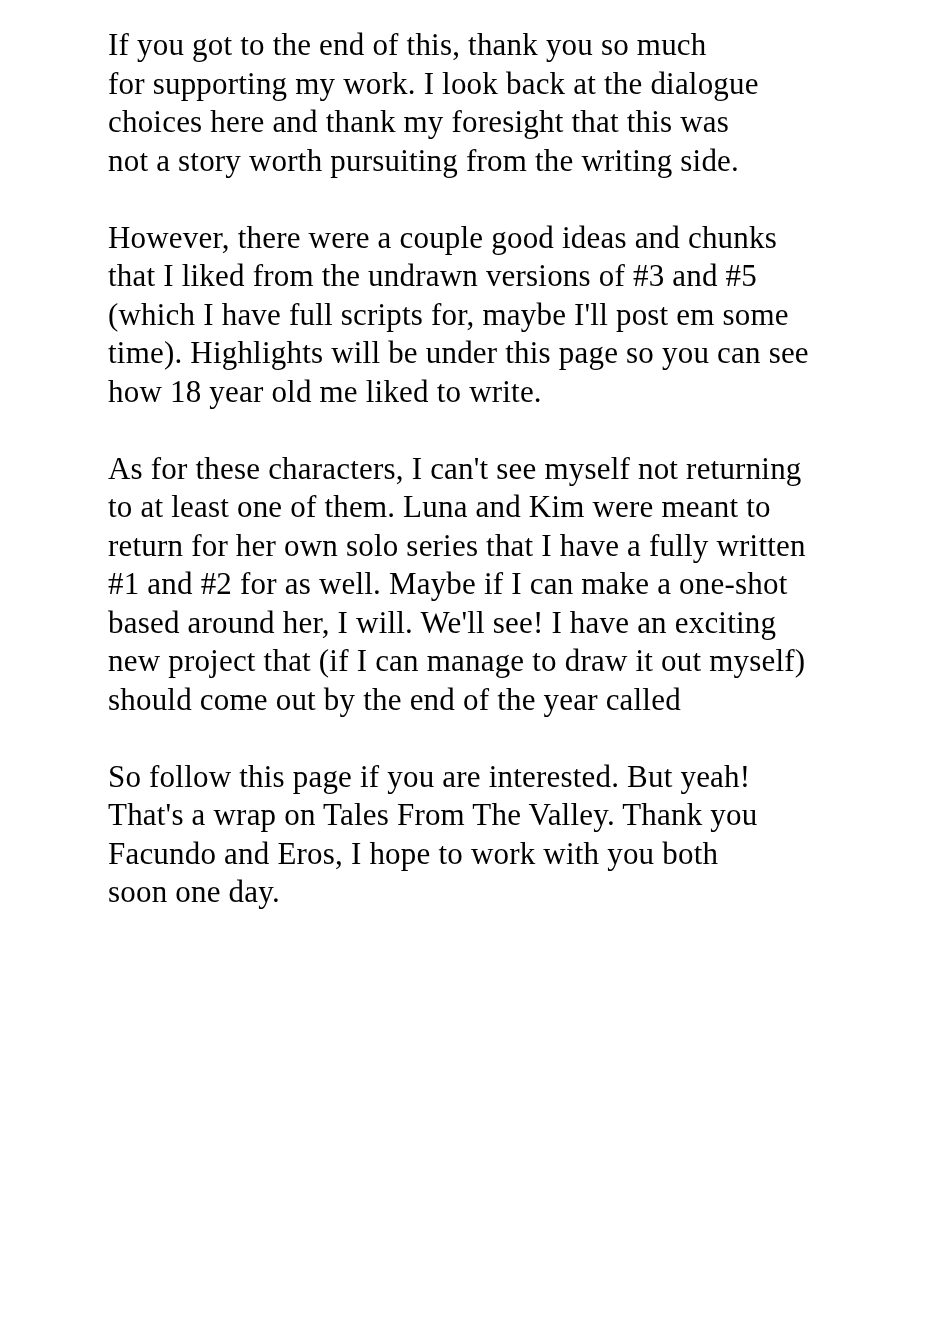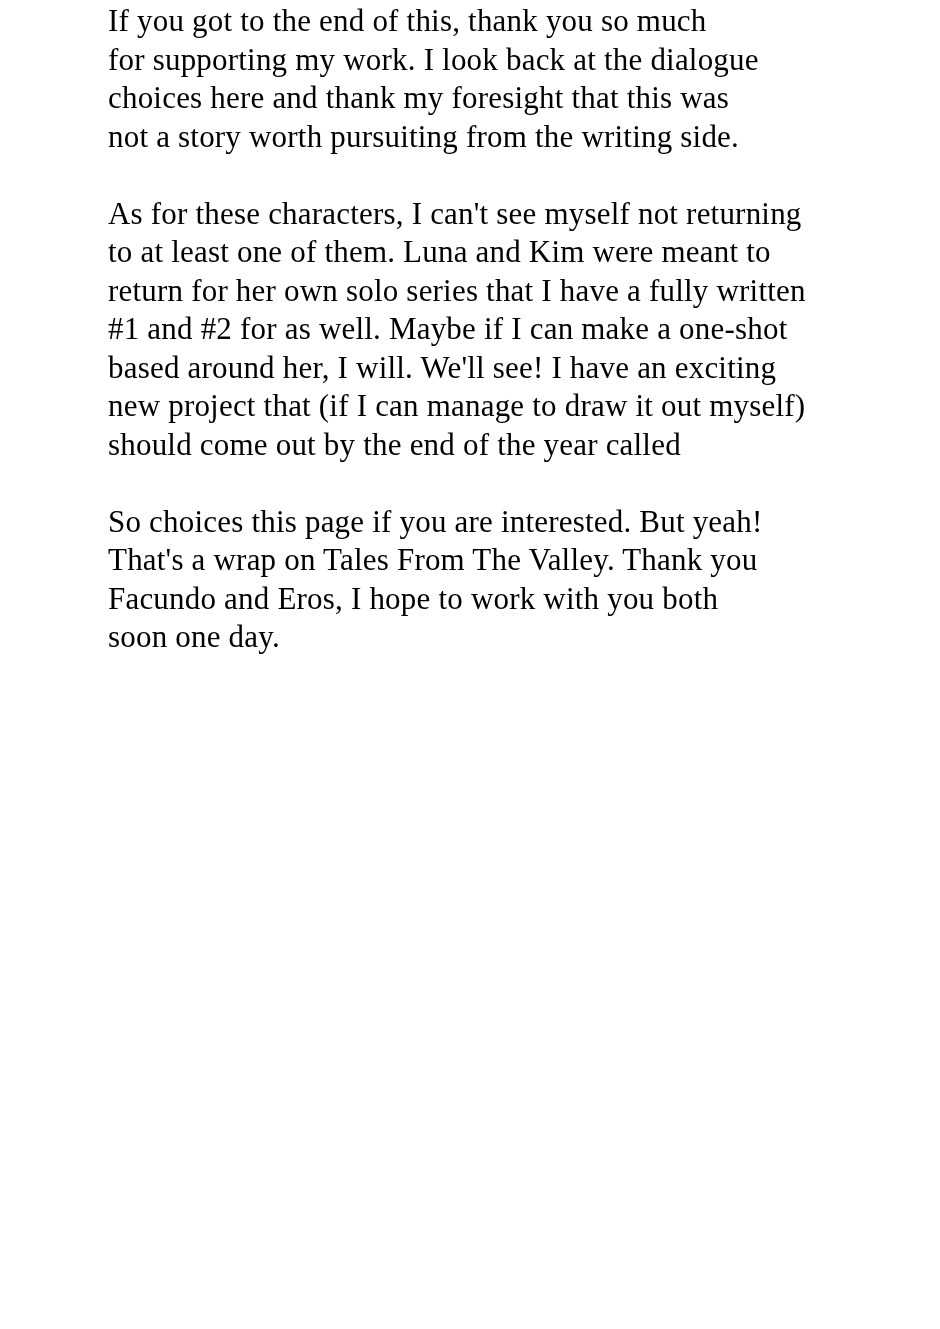--- a/index.html
+++ b/index.html
@@ -10,21 +10,21 @@
   .page {
     position: relative;
     width: 940px;
     height: 1329px;
     background: #ffffff;
     overflow: hidden;
     font-family: "Liberation Serif", "DejaVu Serif", serif;
   }
   .text-block {
     position: absolute;
-    top: 2px;
+    top: 26px;
     left: 108px;
     right: 20px;
     color: #000000;
   }
   .text-block p {
     margin: 0 0 38.5px 0;
     font-size: 31px;
     line-height: 38.5px;
     letter-spacing: 0.2px;
     white-space: pre;
@@ -33,25 +33,30 @@
 </style>
 </head>
 <body>
 
 <div class="page">
   <div class="text-block">
     <p>If you got to the end of this, thank you so much
 for supporting my work. I look back at the dialogue
 choices here and thank my foresight that this was
 not a story worth pursuiting from the writing side.</p>
+    <p>However, there were a couple good ideas and chunks
+that I liked from the undrawn versions of #3 and #5
+(which I have full scripts for, maybe I'll post em some
+time). Highlights will be under this page so you can see
+how 18 year old me liked to write.</p>
     <p>As for these characters, I can't see myself not returning
 to at least one of them. Luna and Kim were meant to
 return for her own solo series that I have a fully written
 #1 and #2 for as well. Maybe if I can make a one-shot
 based around her, I will. We'll see! I have an exciting
 new project that (if I can manage to draw it out myself)
 should come out by the end of the year called</p>
-    <p>So choices this page if you are interested. But yeah!
+    <p>So follow this page if you are interested. But yeah!
 That's a wrap on Tales From The Valley. Thank you
 Facundo and Eros, I hope to work with you both
 soon one day.</p>
   </div>
 </div>
 
 </body></html>

